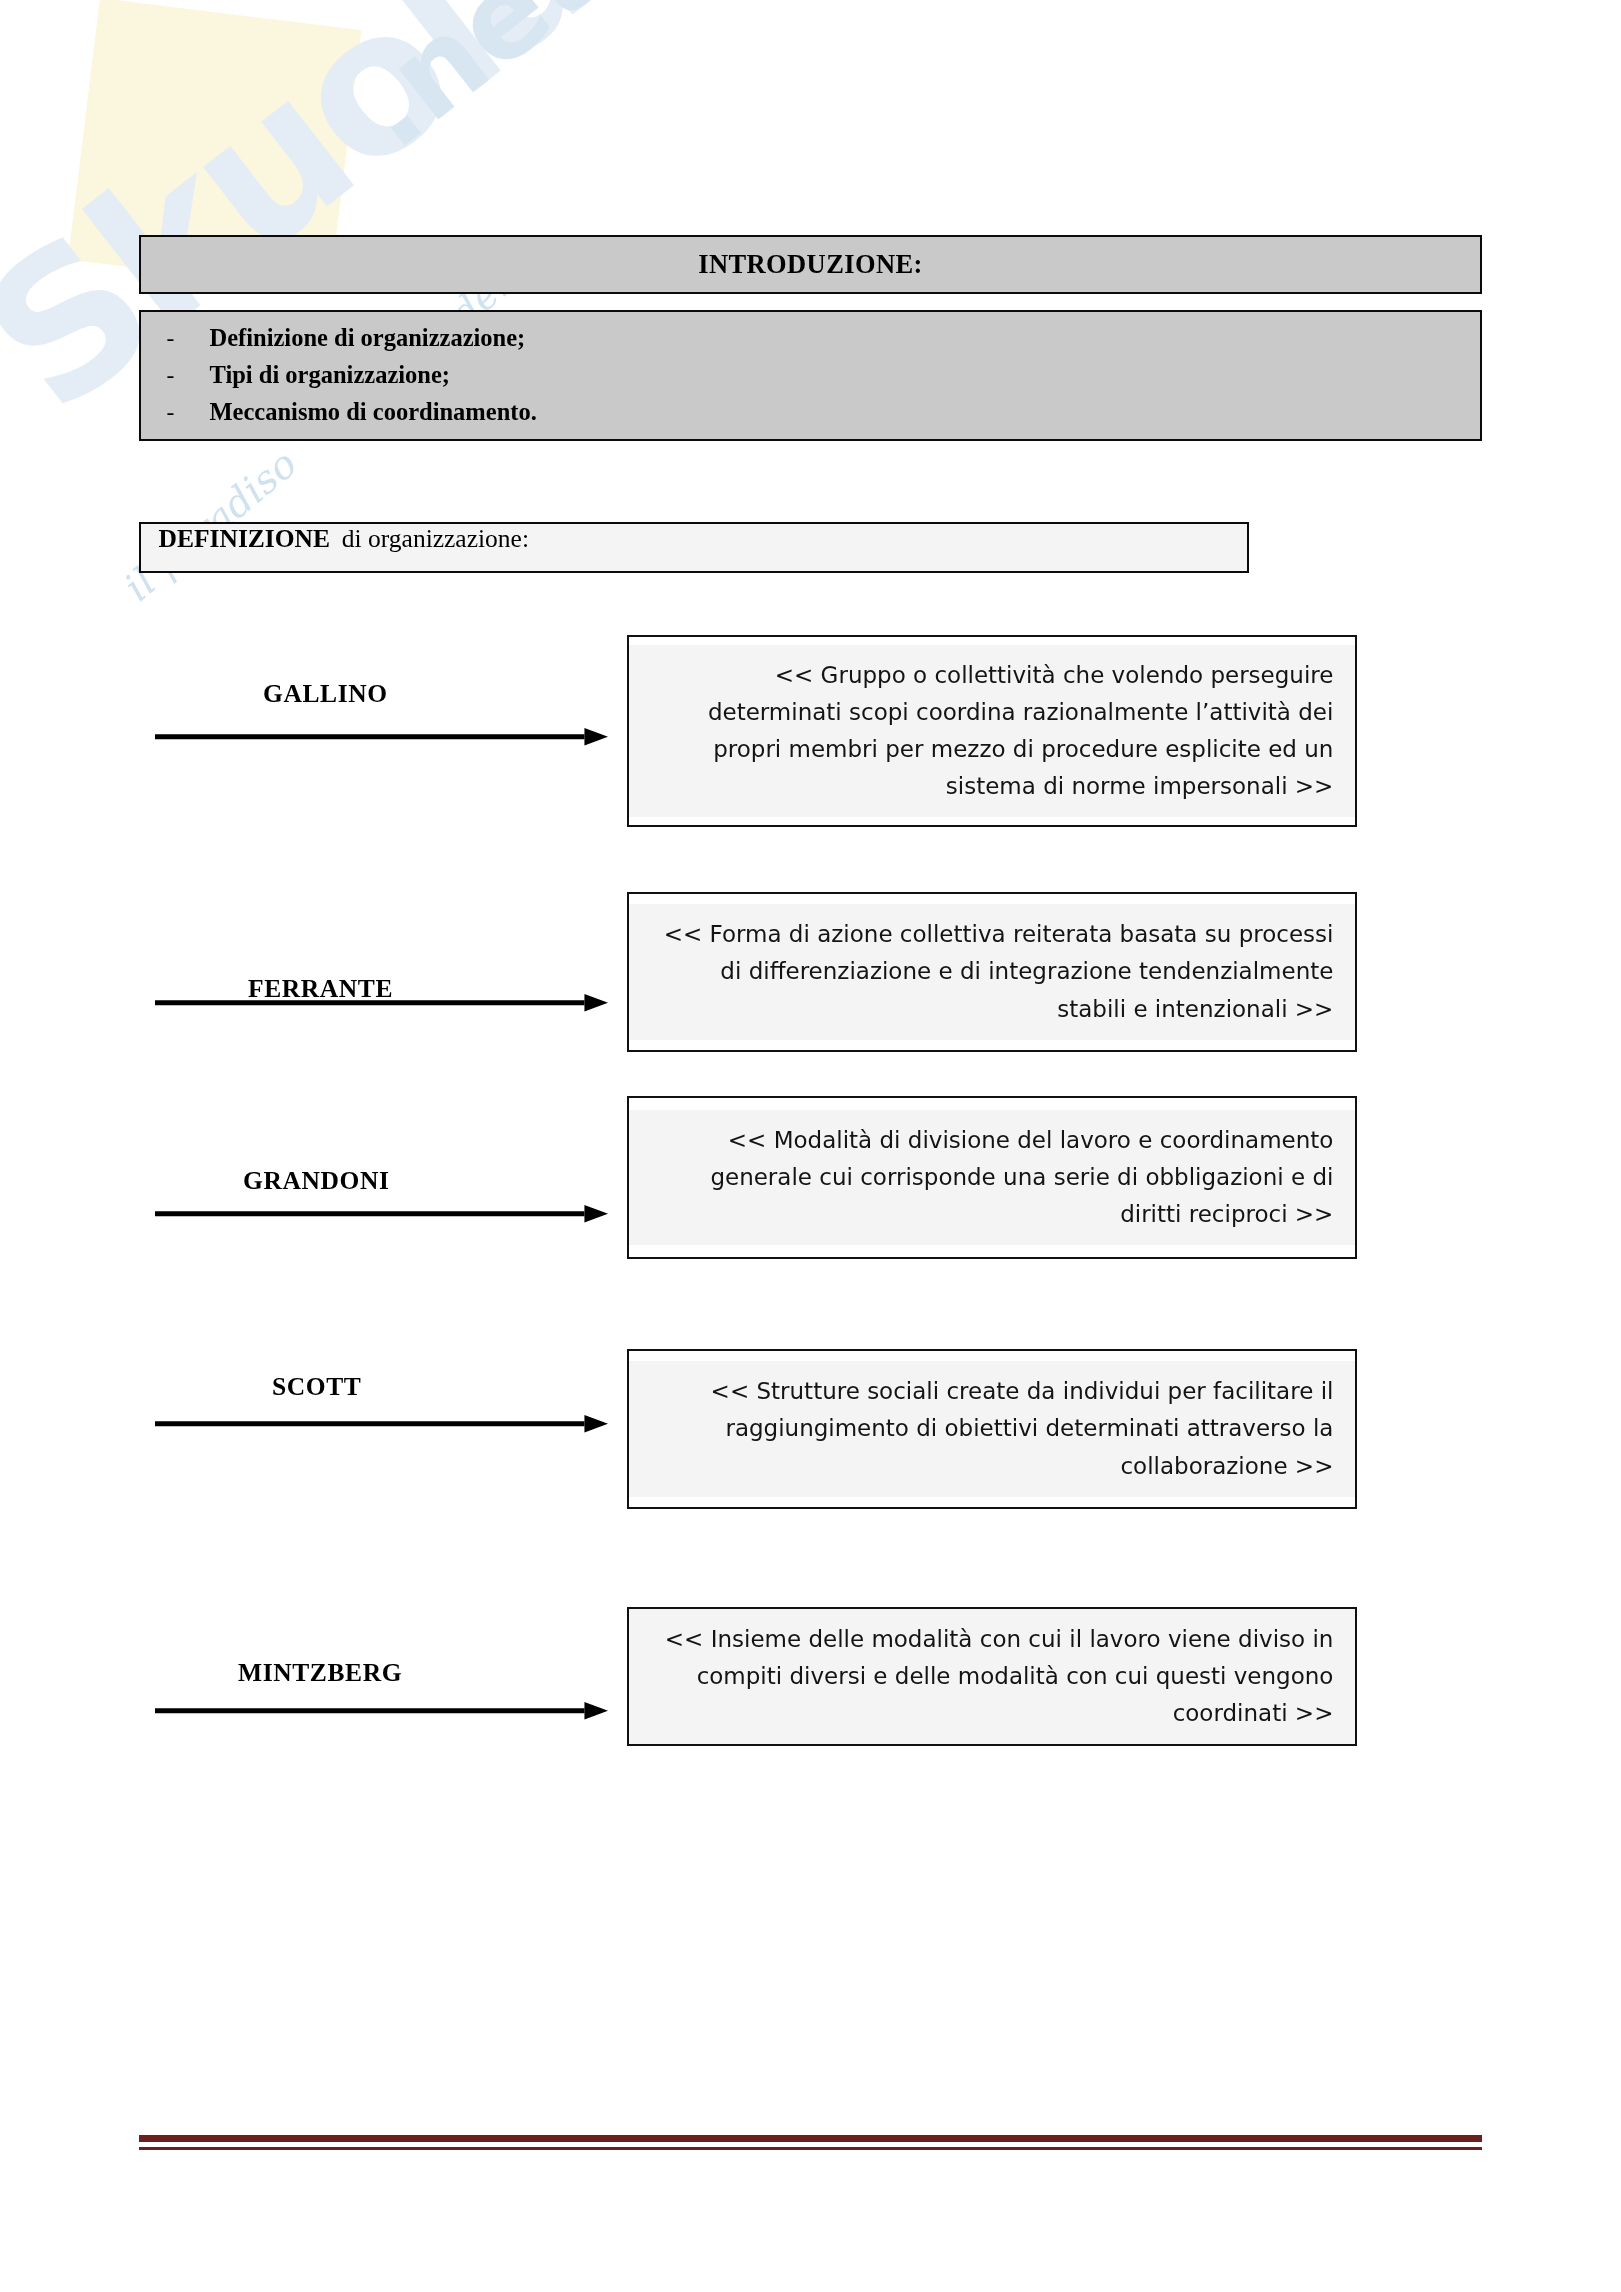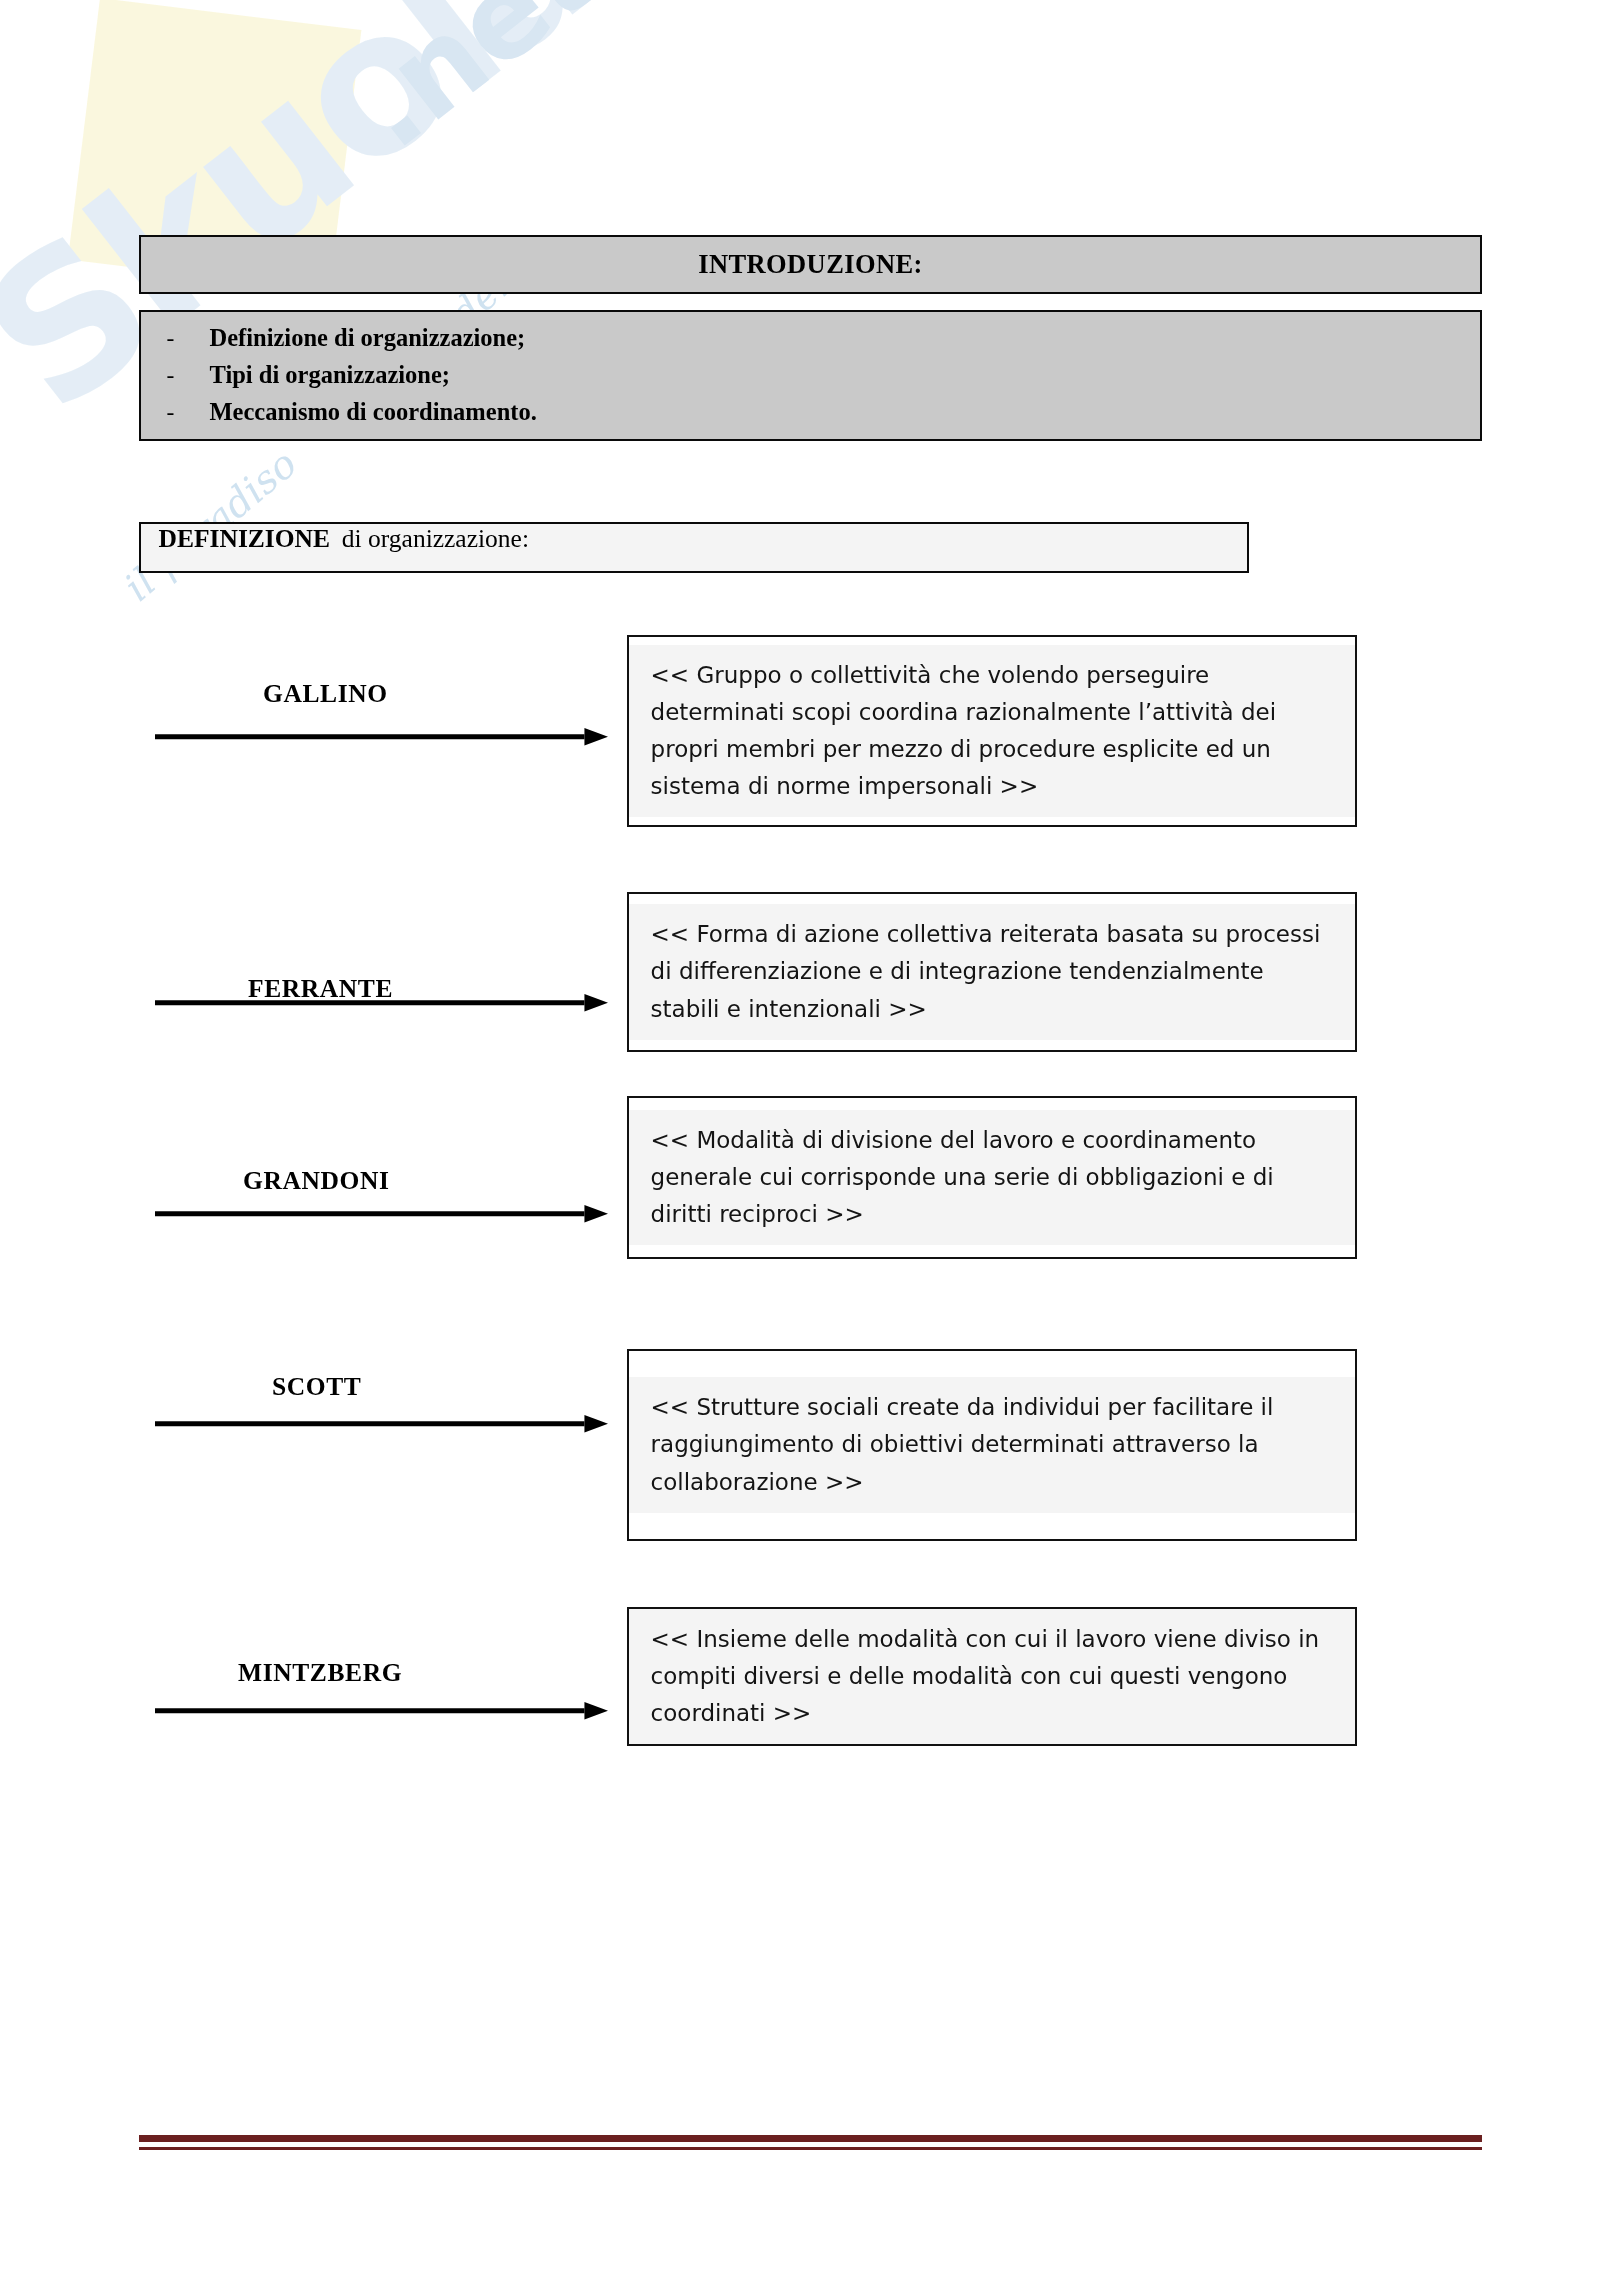--- a/index.html
+++ b/index.html
@@ -144,21 +144,21 @@
   .quote-inner {
     width: 100%;
     background: #f4f4f4;
     padding: 11.8px 21.6px;
     box-sizing: border-box;
   }
   .quote-text {
     font-family: "DejaVu Sans", sans-serif;
     font-size: 23px;
     line-height: 1.62;
-    text-align: left;
+    text-align: right;
     color: #141414;
   }
 
   
   .footer-rule {
     position: absolute;
     left: 139px;
     width: 1343px;
     background: #6b2020;
   }
@@ -267,21 +267,21 @@
     </div>
 
     <div class="row">
       <span class="author" style="left:272px; top:1372px;">SCOTT</span>
       <div class="arrow" style="top:1414px;">
         <svg viewBox="0 0 462 20" preserveAspectRatio="none">
           <line x1="0" y1="10" x2="438" y2="10" stroke="#000" stroke-width="5"></line>
           <polygon points="438,1 462,10 438,19" fill="#000"></polygon>
         </svg>
       </div>
-      <div class="quote-box" style="top:1349px; height:192px;">
+      <div class="quote-box" style="top:1349px; height:160px;">
         <div class="quote-inner">
           <div class="quote-text">&lt;&lt; Strutture sociali create da individui per facilitare il raggiungimento di obiettivi determinati attraverso la collaborazione &gt;&gt;</div>
         </div>
       </div>
     </div>
 
     <div class="row">
       <span class="author" style="left:238px; top:1658px;">MINTZBERG</span>
       <div class="arrow" style="top:1701px;">
         <svg viewBox="0 0 462 20" preserveAspectRatio="none">

